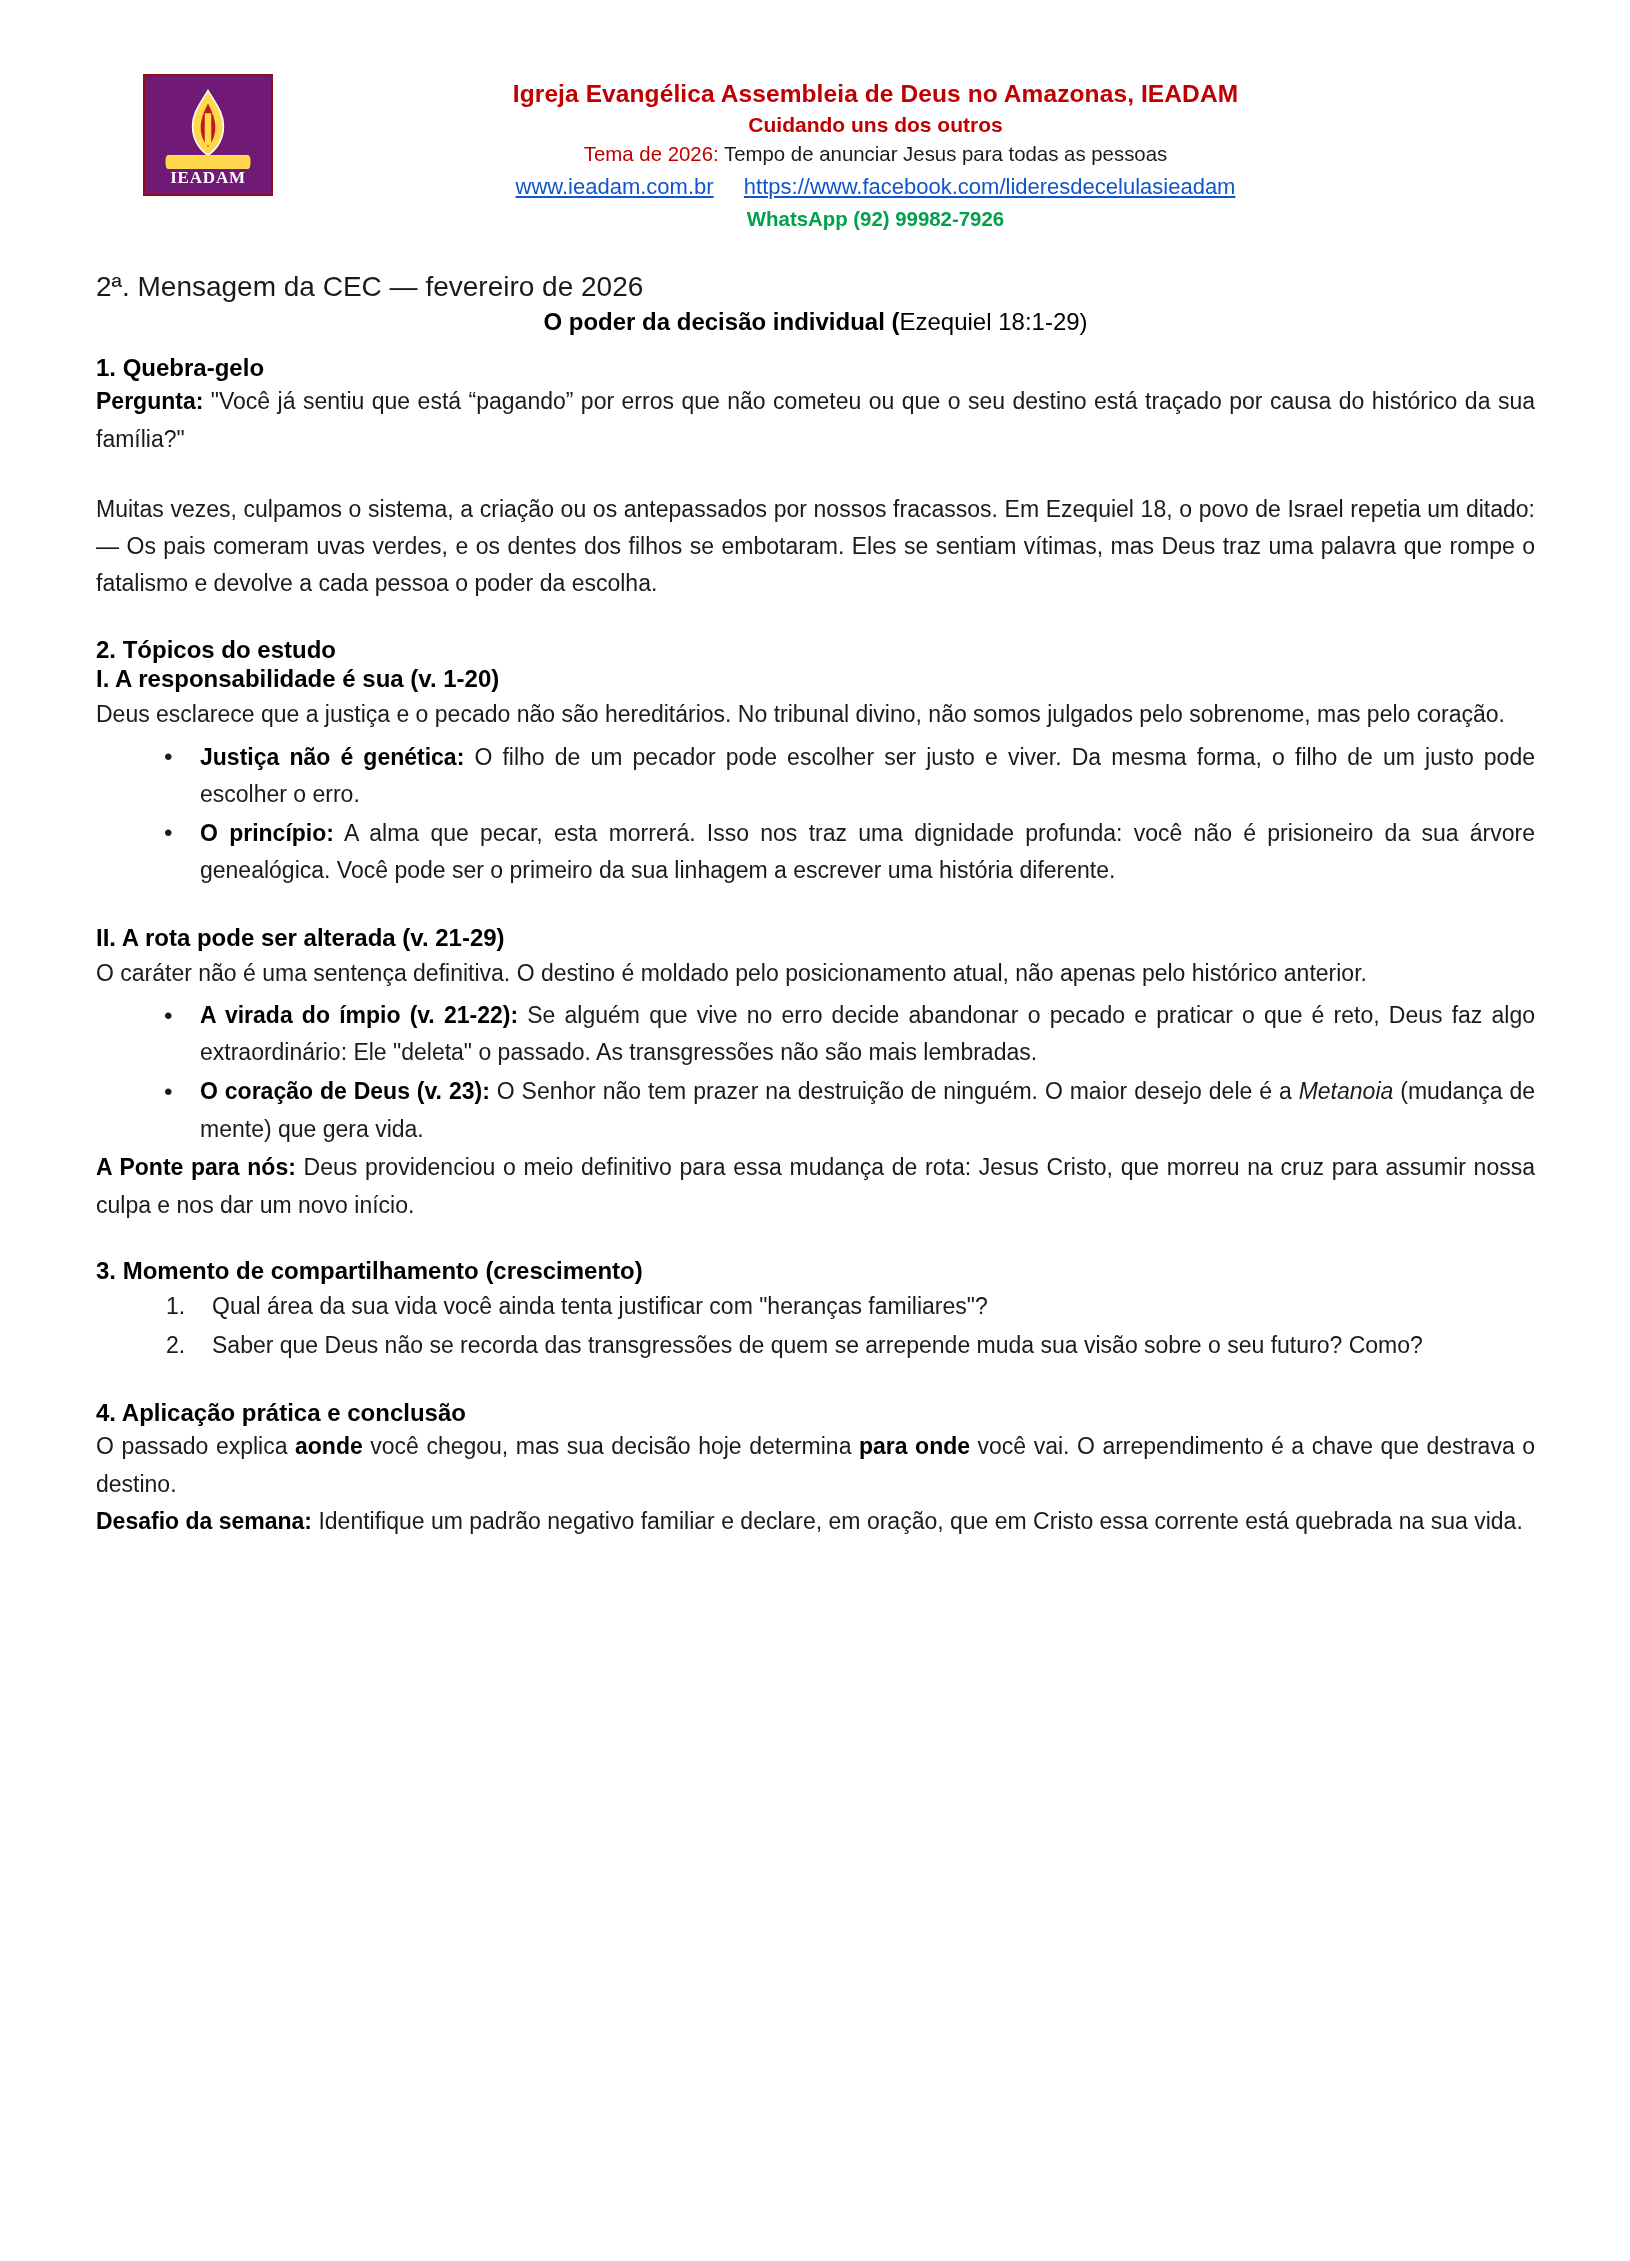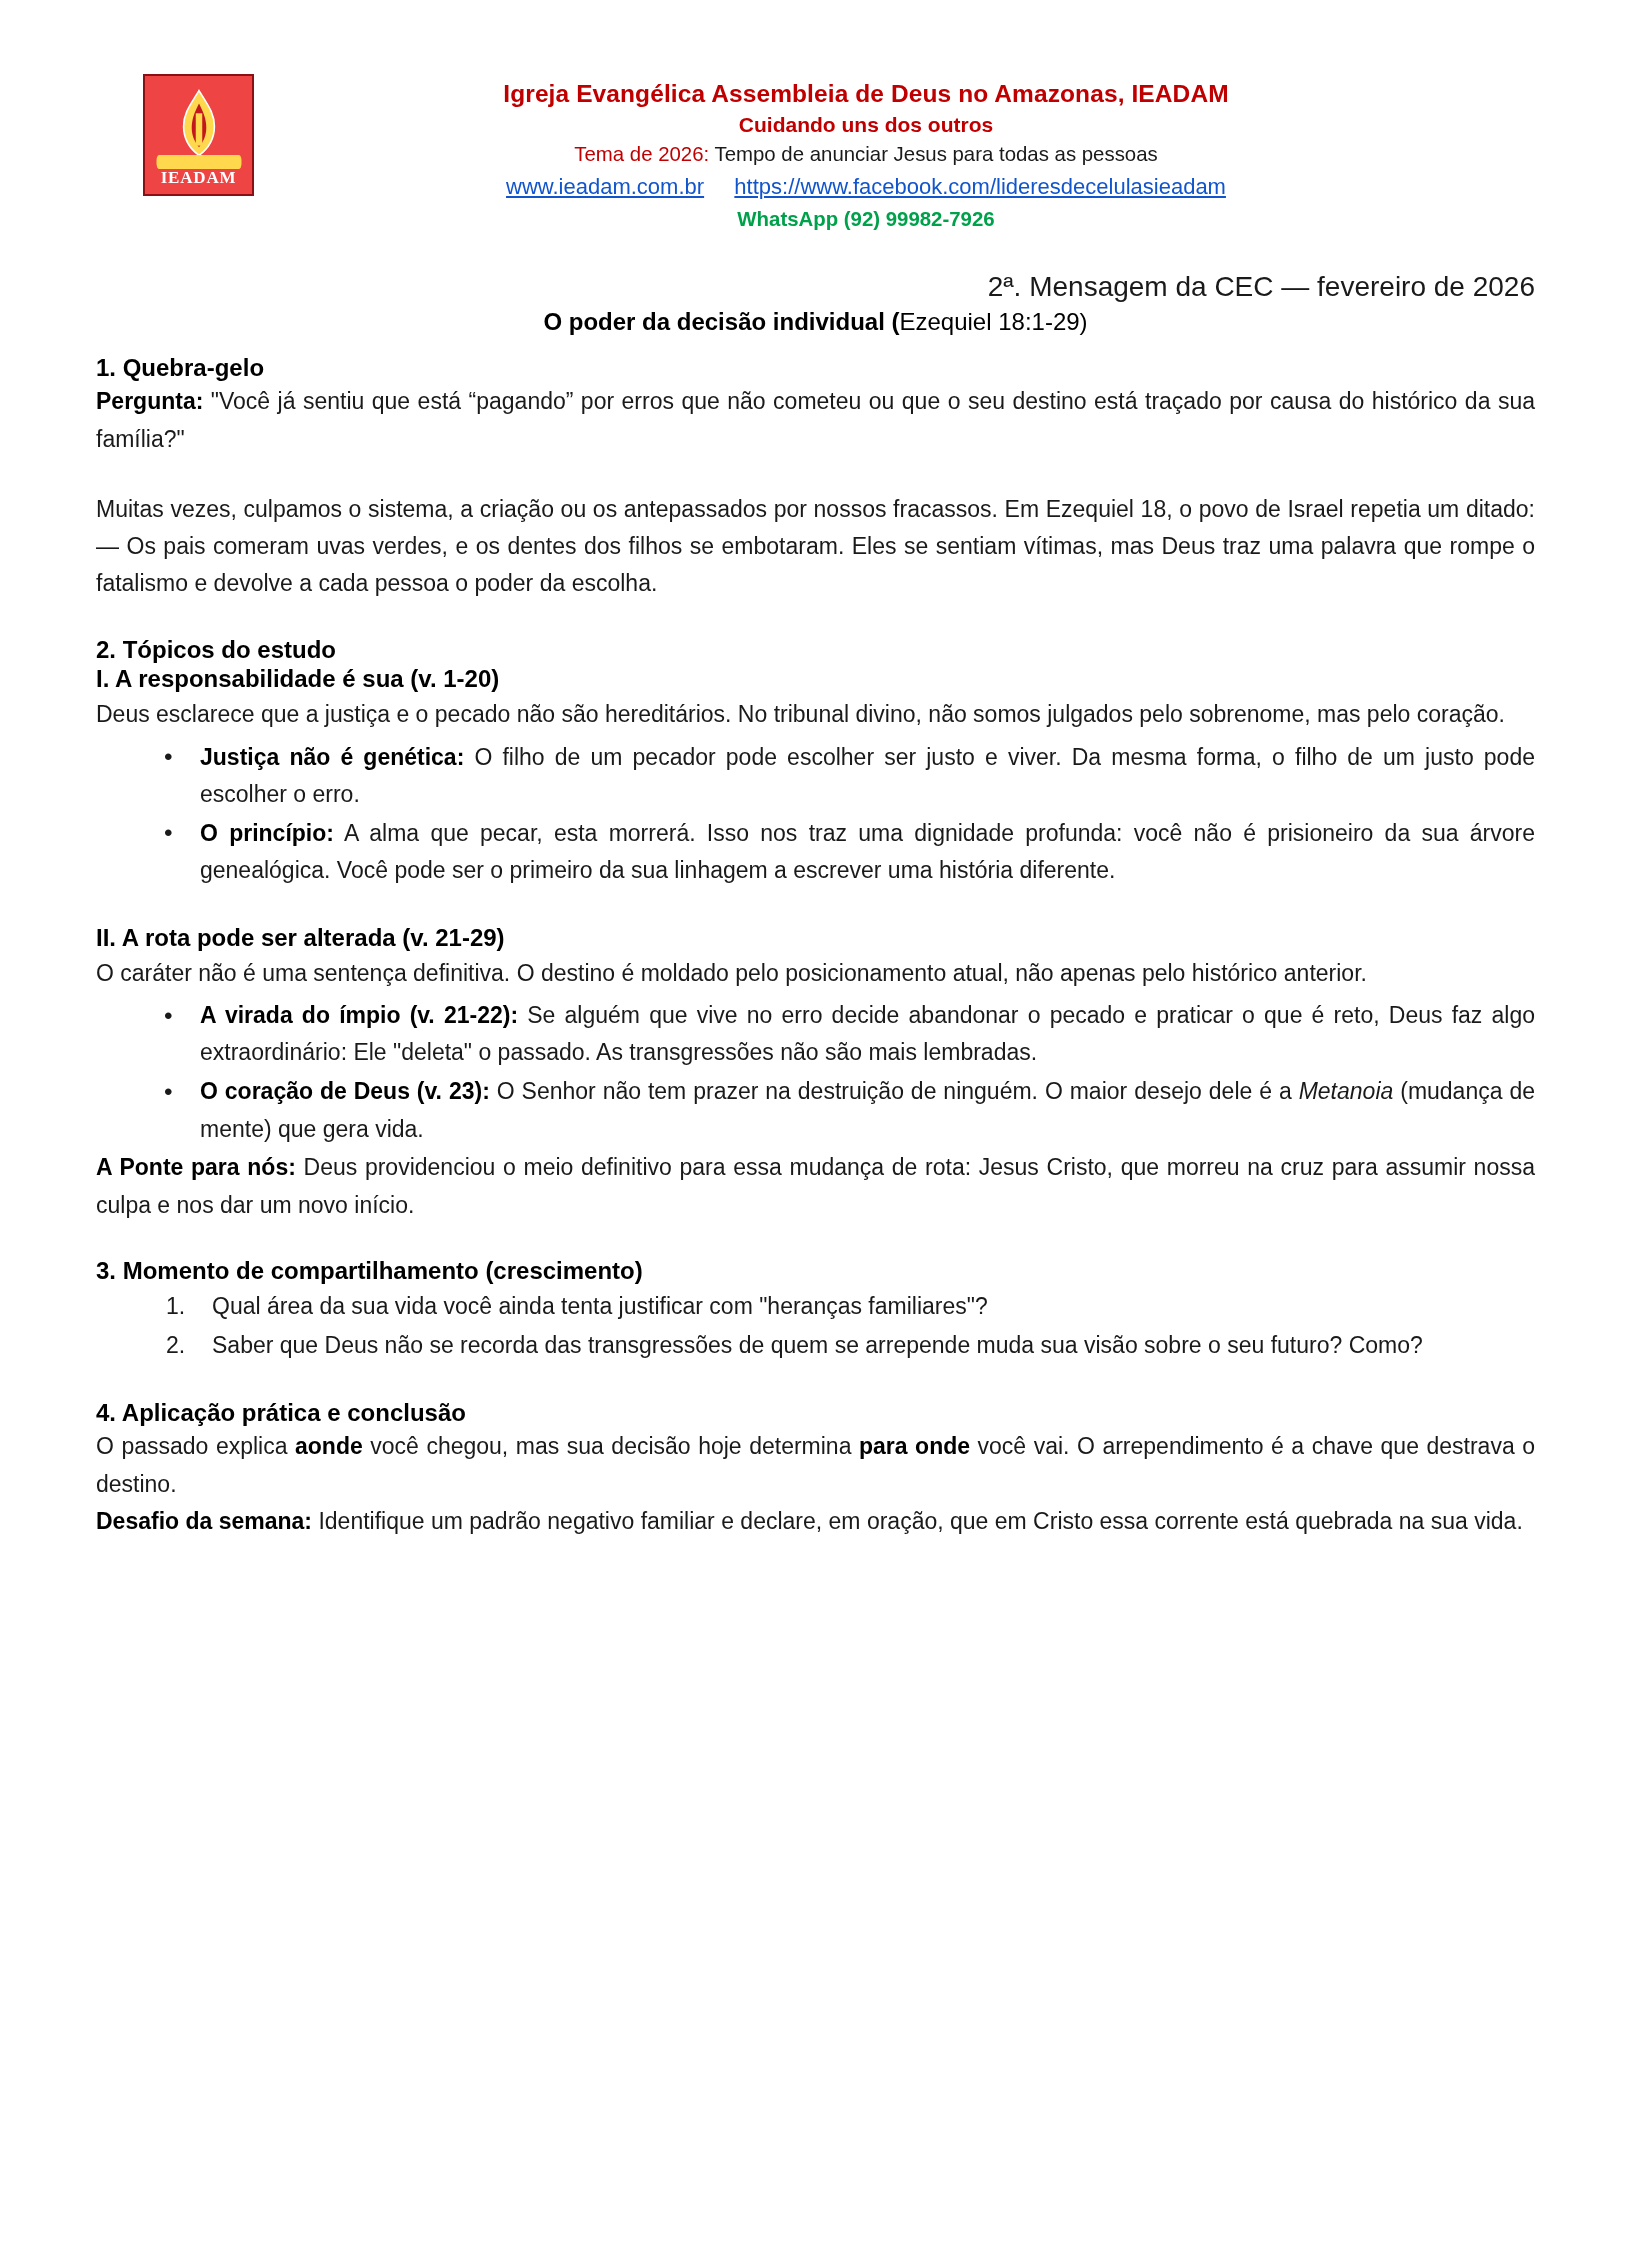--- a/index.html
+++ b/index.html
@@ -21,23 +21,23 @@
     position: relative;
   }
 
   
   .header {
     display: flex;
     align-items: flex-start;
     margin-bottom: 28px;
   }
   .logo-box {
-    width: 111px;
+    width: 130px;
     height: 122px;
-    background: #ef4444;
+    background: #701a75;
     border: 2.4px solid #8a1013;
     box-sizing: border-box;
     position: relative;
     flex: 0 0 auto;
     margin-left: 47px;
     margin-top: 9.8px;
   }
   .logo-flame {
     position: absolute;
     left: 50%;
@@ -107,21 +107,21 @@
   .h-line5 {
     color: #00a14b;
     font-weight: bold;
     font-size: 20.4px;
     line-height: 1.5;
   }
   .gap-20 { display: inline-block; width: 18px; }
 
   
   .doc-title {
-    text-align: right;
+    text-align: left;
     font-size: 28px;
     margin-top: 36px;
     margin-bottom: 4.9px;
     color: #1a1a1a;
   }
   .doc-subtitle {
     text-align: center;
     font-size: 24px;
     margin-bottom: 18px;
     color: #000000;

